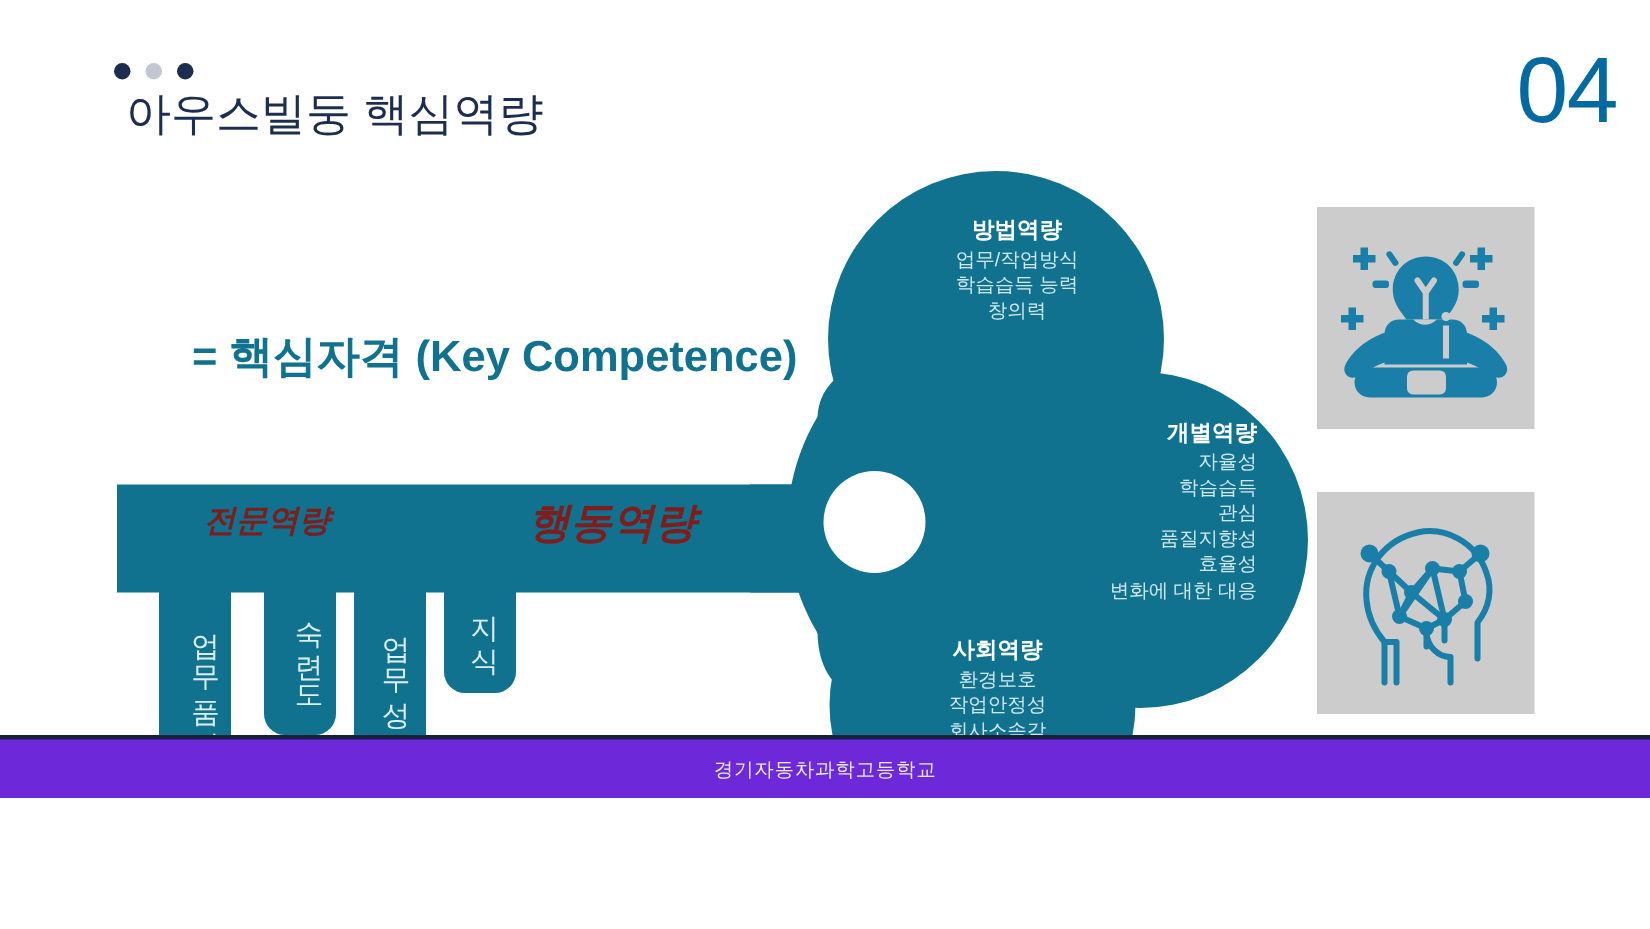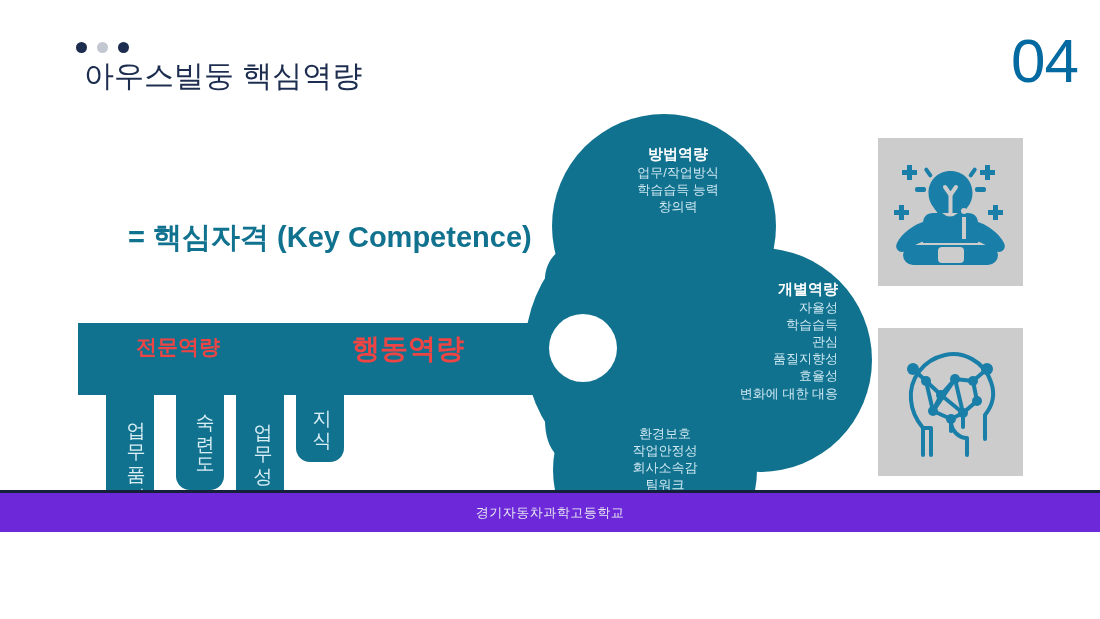--- a/index.html
+++ b/index.html
@@ -75,24 +75,25 @@
     position: absolute;
     left: 0;
     top: 0;
     width: 1100px;
     height: 619px;
   }
 
   
   .key-label {
     position: absolute;
-    color: #ef4444;
+    color: #7f1d1d;
     font-weight: bold;
     white-space: nowrap;
     pointer-events: none;
+    font-style: italic;
   }
   #label-professional {
     left: 136px;
     top: 333px;
     font-size: 21px;
   }
   #label-behavior {
     left: 352px;
     top: 330px;
     font-size: 28px;
@@ -243,20 +244,21 @@
     <div class="comp-title">개별역량</div>
     <div class="comp-item">자율성</div>
     <div class="comp-item">학습습득</div>
     <div class="comp-item">관심</div>
     <div class="comp-item">품질지향성</div>
     <div class="comp-item">효율성</div>
     <div class="comp-item">변화에 대한 대응</div>
   </div>
 
   <div class="comp-group" id="group-social">
+    <div class="comp-title">사회역량</div>
     <div class="comp-item">환경보호</div>
     <div class="comp-item">작업안정성</div>
     <div class="comp-item">회사소속감</div>
     <div class="comp-item">팀워크</div>
   </div>
 
   <div class="icon-card" id="icon-card-idea">
     <svg width="115" height="118" viewBox="0 0 115 118">
       <g fill="#1a7fa8">
 

